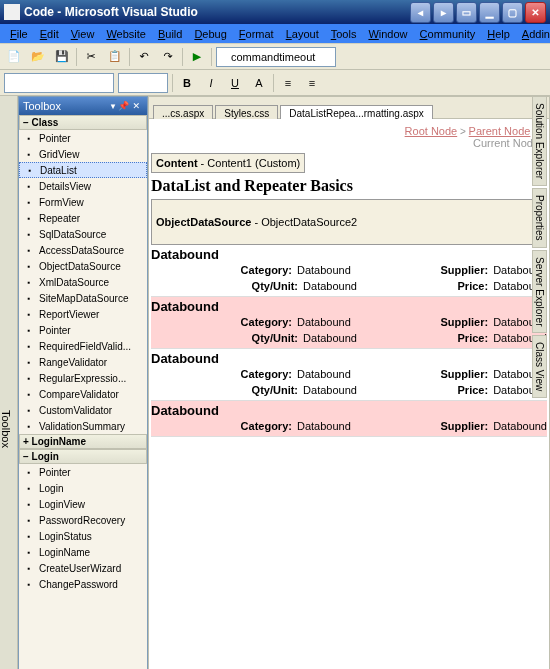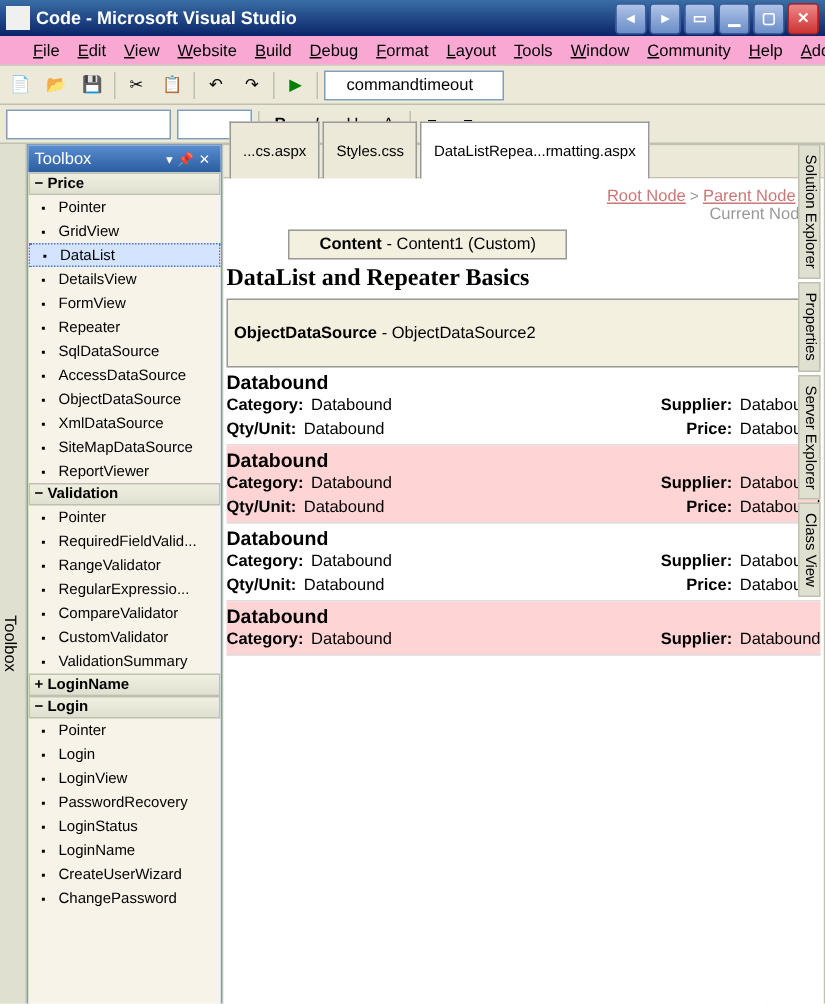--- a/index.html
+++ b/index.html
@@ -4,21 +4,21 @@
 <style>
 * { box-sizing: border-box; margin: 0; padding: 0; font-family: Tahoma, sans-serif; font-size: 11px; }
 body { background: #ece9d8; width: 550px; height: 669px; overflow: hidden; }
 
 .titlebar { background: linear-gradient(to bottom, #3a6ea5, #0a246a); color: white; height: 24px; display: flex; align-items: center; padding: 0 4px; }
 .titlebar .icon { width: 16px; height: 16px; background: #f0f0f0; margin-right: 4px; }
 .titlebar .title { flex: 1; font-weight: bold; font-size: 12px; }
 .titlebar .wbtn { width: 21px; height: 21px; background: linear-gradient(#b0c4e8,#6b8dc8); border: 1px solid #3a5a9a; border-radius: 3px; margin-left: 2px; display: flex; align-items: center; justify-content: center; color: white; font-weight: bold; font-size: 10px; }
 .titlebar .wbtn.close { background: linear-gradient(#e88,#c33); border-color: #a22; }
 
-.menubar { background: #f9a8d4; height: 20px; display: flex; align-items: center; padding: 0 16px; border-bottom: 1px solid #d0d0c0; }
+.menubar { background: #3b82f6; height: 20px; display: flex; align-items: center; padding: 0 4px; border-bottom: 1px solid #d0d0c0; }
 .menubar span { padding: 2px 6px; color: #000; }
 .menubar span u { text-decoration: underline; }
 
 .toolbar { background: #ece9d8; height: 26px; border-bottom: 1px solid #c0c0b0; display: flex; align-items: center; padding: 0 4px; gap: 4px; }
 .toolbar .tbtn { width: 20px; height: 20px; border: 1px solid transparent; display: flex; align-items: center; justify-content: center; }
 .toolbar .sep { width: 1px; height: 18px; background: #c0c0b0; }
 .toolbar .combo { height: 20px; border: 1px solid #7f9db9; background: white; padding: 0 14px; display: flex; align-items: center; }
 
 .client { display: flex; height: 660px; }
 
@@ -29,41 +29,41 @@
 .toolbox-hdr .spacer { flex: 1; }
 .toolbox-hdr .pin { font-size: 9px; margin-right: 3px; }
 .toolbox-body { flex: 1; overflow: hidden; background: #f7f3e9; }
 .tb-cat { background: linear-gradient(#f0f0e0,#e0e0d0); border: 1px solid #c0c0b0; padding: 1px 3px; font-weight: bold; font-size: 10px; }
 .tb-item { display: flex; align-items: center; padding: 1px 3px; font-size: 10px; height: 16px; }
 .tb-item.selected { background: #d4e4ff; border: 1px dotted #4a7acc; }
 .tb-item .ic { width: 14px; height: 12px; margin-right: 3px; display: flex; align-items: center; justify-content: center; font-size: 8px; }
 
 .design { flex: 1; background: #fff; border: 1px solid #c0c0b0; position: relative; display: flex; flex-direction: column; }
 .tabs { height: 22px; background: #ece9d8; display: flex; align-items: flex-end; padding: 0 4px; border-bottom: 1px solid #c0c0b0; }
-.tab { background: #fff; border: 1px solid #999; border-bottom: none; padding: 14px 8px; margin-right: 2px; font-size: 10px; position: relative; top: 3px; }
+.tab { background: #fff; border: 1px solid #999; border-bottom: none; padding: 2px 8px; margin-right: 2px; font-size: 10px; position: relative; top: 3px; }
 .tab.inactive { background: #ece9d8; }
 .tabs .closex { margin-left: auto; font-weight: bold; padding: 0 4px; }
 .canvas { flex: 1; position: relative; overflow: hidden; background: #fff; }
 
 .page-title { font-family: Georgia, serif; font-size: 24px; color: #bbb; padding: 6px; }
 .bc { text-align: right; padding: 4px 8px; color: #999; font-size: 10px; }
 .bc a { color: #c77; text-decoration: underline; }
 
-.smarttag { border: 1px solid #999; background: #f4f0e0; padding: 3px 20px; font-size: 11px; display: inline-block; margin-left: 41px; }
+.smarttag { border: 1px solid #999; background: #f4f0e0; padding: 3px 4px; font-size: 11px; display: inline-block; }
 .smarttag b { font-weight: bold; }
 .h2 { font-family: Georgia, serif; font-size: 16px; font-weight: bold; padding: 4px 0; }
 
 .redblock { background: #a22; color: white; padding: 4px; font-size: 11px; margin: 2px 0; }
 
 .ods { border: 1px solid #999; background: #f4f0e0; padding: 16px 4px; font-size: 10px; }
 
 .dlrow { padding: 2px 0; border-bottom: 1px solid #ddd; }
 .dlrow.alt { background: #ffd4d4; }
 .dlrow .h { font-weight: bold; font-size: 13px; }
-.dlrow .line { font-size: 10px; padding: 2px 0; display: flex; }
+.dlrow .line { font-size: 10px; padding: 2px 0; display: flex; text-align: center; }
 .dlrow .line b { font-weight: bold; margin-right: 2px; }
 .dlrow .line span:first-child { flex: 1; }
 
 .tagbar { height: 20px; background: #ece9d8; border-top: 1px solid #c0c0b0; display: flex; align-items: center; padding: 0 4px; gap: 2px; }
 .tagbar .tg { border: 1px solid #999; background: #fff; padding: 1px 4px; font-size: 10px; }
 .tagbar .tg.sel { border: 2px solid #a21caf; font-weight: bold; }
 
 .bottomtabs { height: 20px; background: #ece9d8; display: flex; align-items: center; padding: 0 4px; gap: 4px; border-top: 1px solid #c0c0b0; }
 
 .sidetabs { position: absolute; right: 0; top: 96px; width: 18px; }
@@ -141,34 +141,33 @@
 
   <div class="toolbox">
     <div class="toolbox-hdr">
       <span>Toolbox</span>
       <span class="spacer"></span>
       <span class="pin">▾</span>
       <span class="pin">📌</span>
       <span class="pin">✕</span>
     </div>
     <div class="toolbox-body" id="tbbody">
-        <div class="tb-cat">− Price</div>
+        <div class="tb-cat">− Class</div>
         <div class="tb-item"><span class="ic">▪</span>Pointer</div>
         <div class="tb-item"><span class="ic">▪</span>GridView</div>
         <div class="tb-item selected"><span class="ic">▪</span>DataList</div>
         <div class="tb-item"><span class="ic">▪</span>DetailsView</div>
         <div class="tb-item"><span class="ic">▪</span>FormView</div>
         <div class="tb-item"><span class="ic">▪</span>Repeater</div>
         <div class="tb-item"><span class="ic">▪</span>SqlDataSource</div>
         <div class="tb-item"><span class="ic">▪</span>AccessDataSource</div>
         <div class="tb-item"><span class="ic">▪</span>ObjectDataSource</div>
         <div class="tb-item"><span class="ic">▪</span>XmlDataSource</div>
         <div class="tb-item"><span class="ic">▪</span>SiteMapDataSource</div>
         <div class="tb-item"><span class="ic">▪</span>ReportViewer</div>
-        <div class="tb-cat">− Validation</div>
         <div class="tb-item"><span class="ic">▪</span>Pointer</div>
         <div class="tb-item"><span class="ic">▪</span>RequiredFieldValid...</div>
         <div class="tb-item"><span class="ic">▪</span>RangeValidator</div>
         <div class="tb-item"><span class="ic">▪</span>RegularExpressio...</div>
         <div class="tb-item"><span class="ic">▪</span>CompareValidator</div>
         <div class="tb-item"><span class="ic">▪</span>CustomValidator</div>
         <div class="tb-item"><span class="ic">▪</span>ValidationSummary</div>
         <div class="tb-cat">+ LoginName</div>
         <div class="tb-cat">− Login</div>
         <div class="tb-item"><span class="ic">▪</span>Pointer</div>

